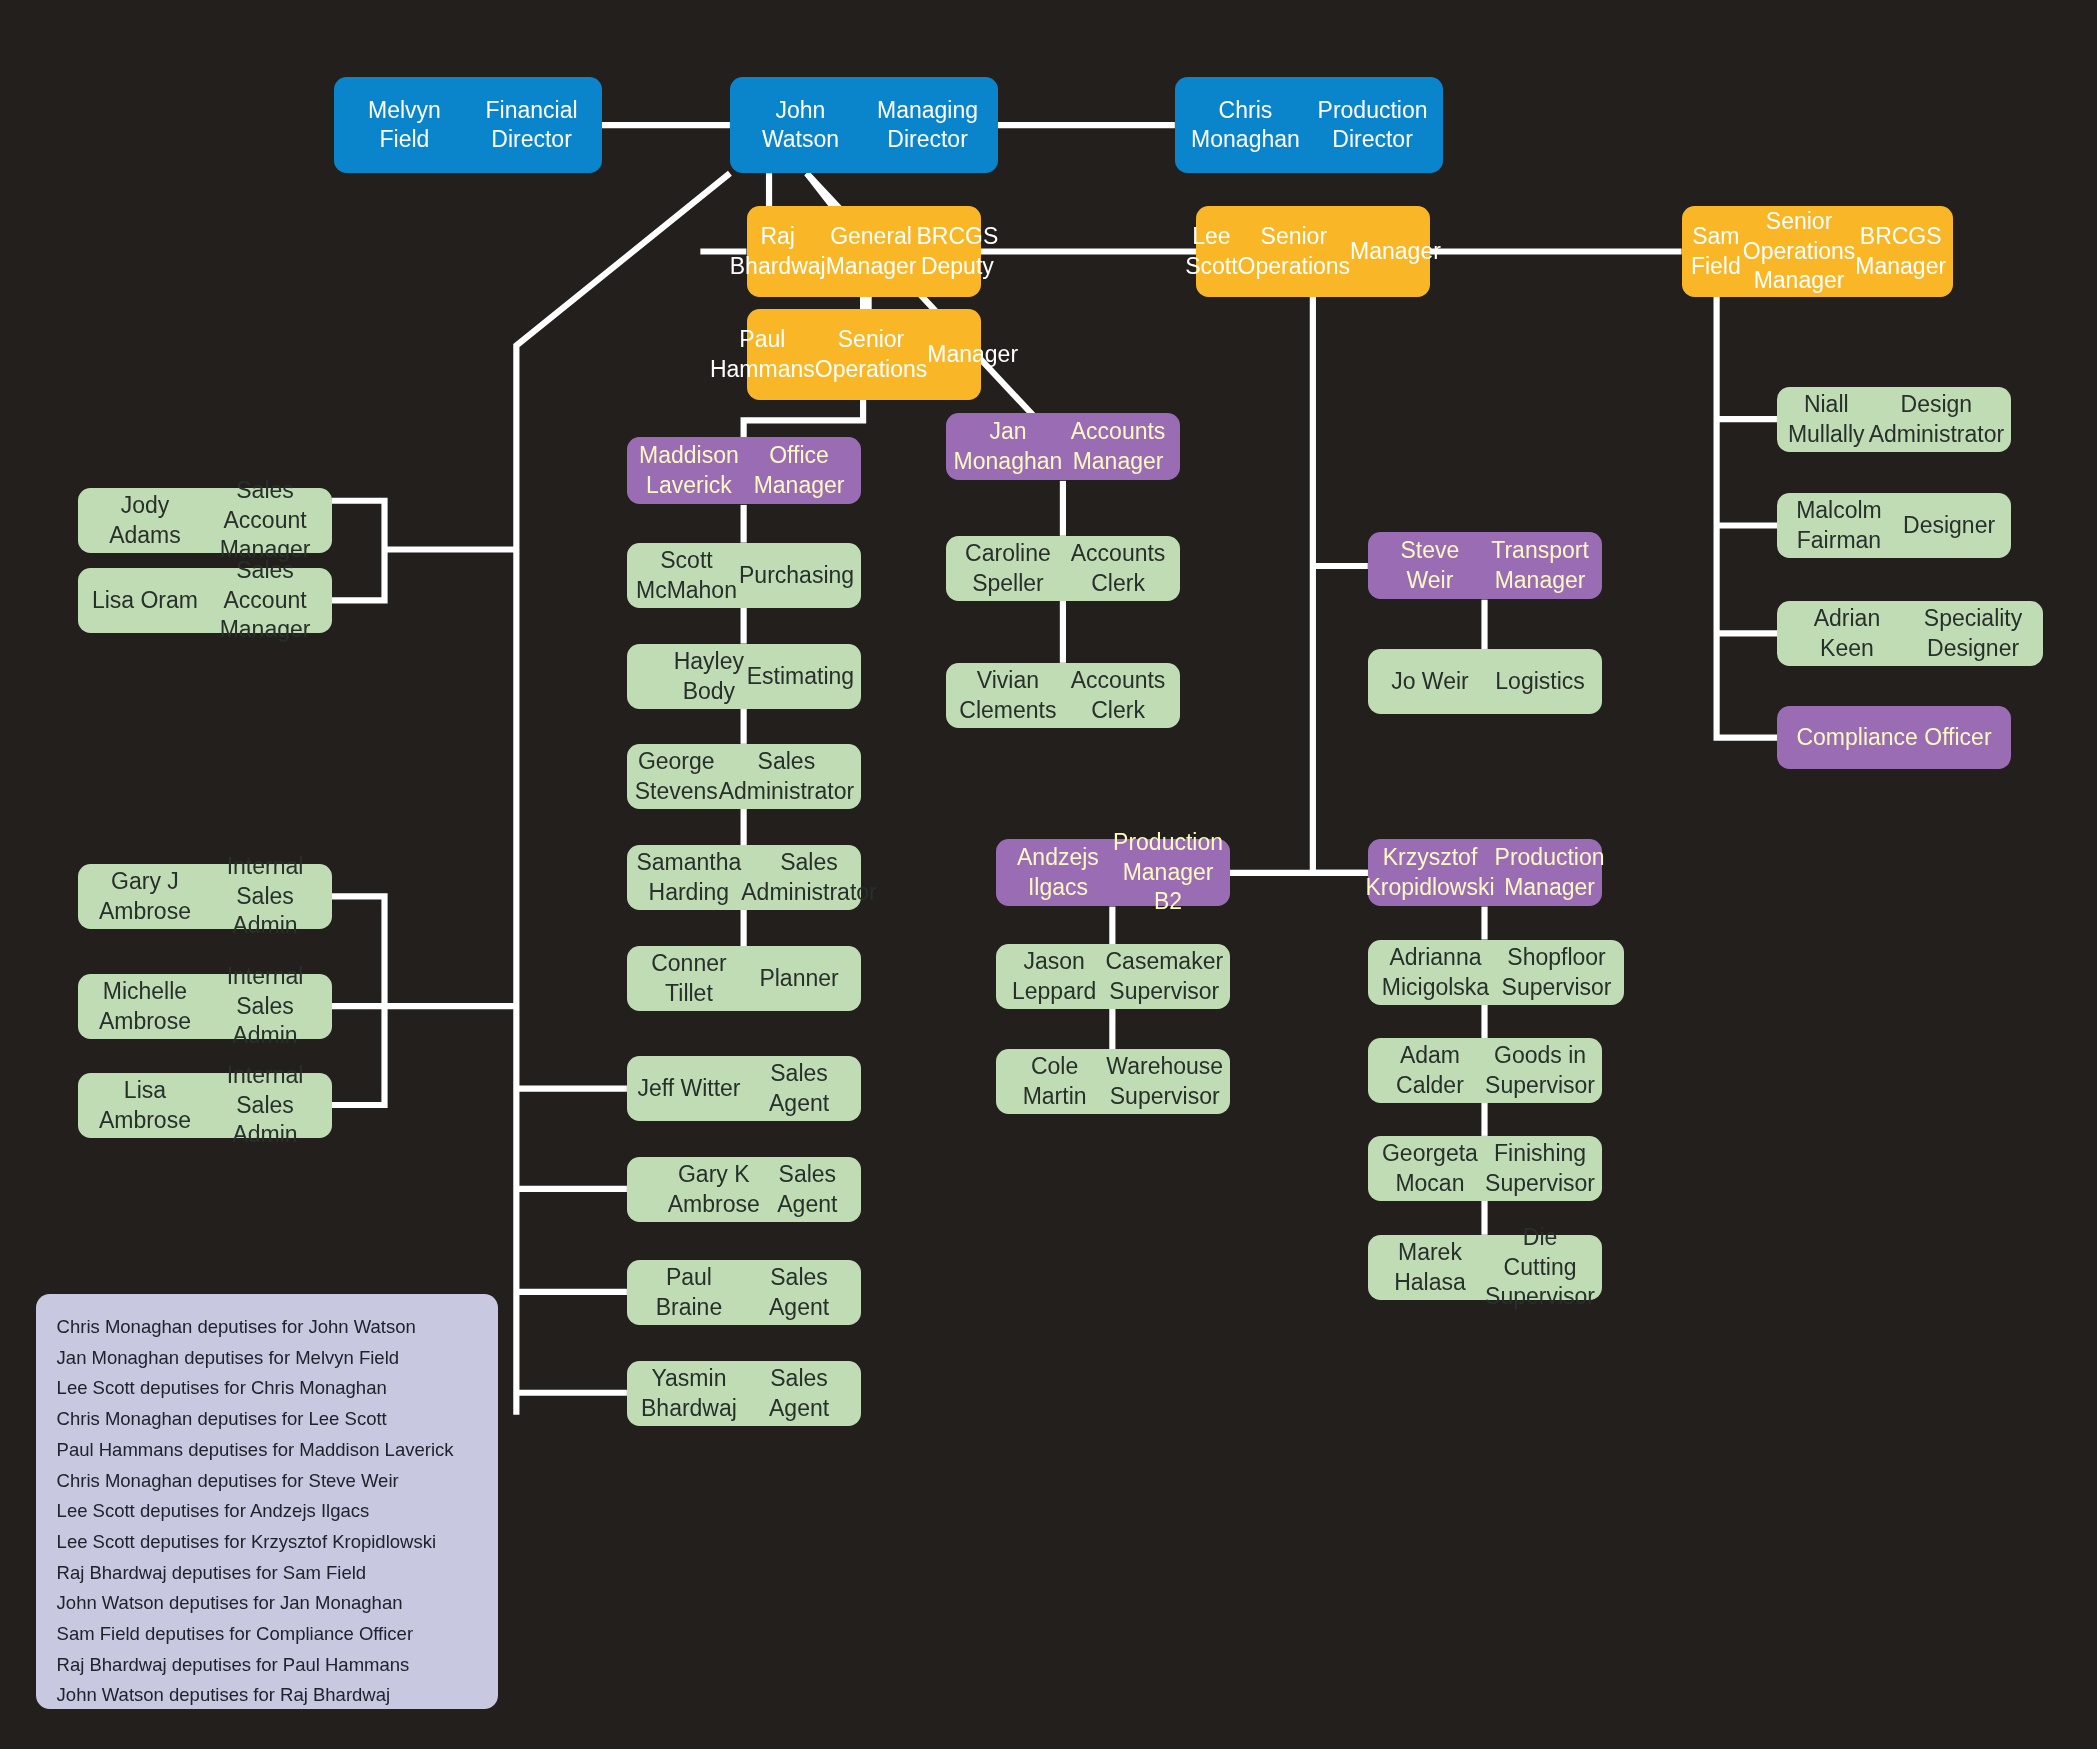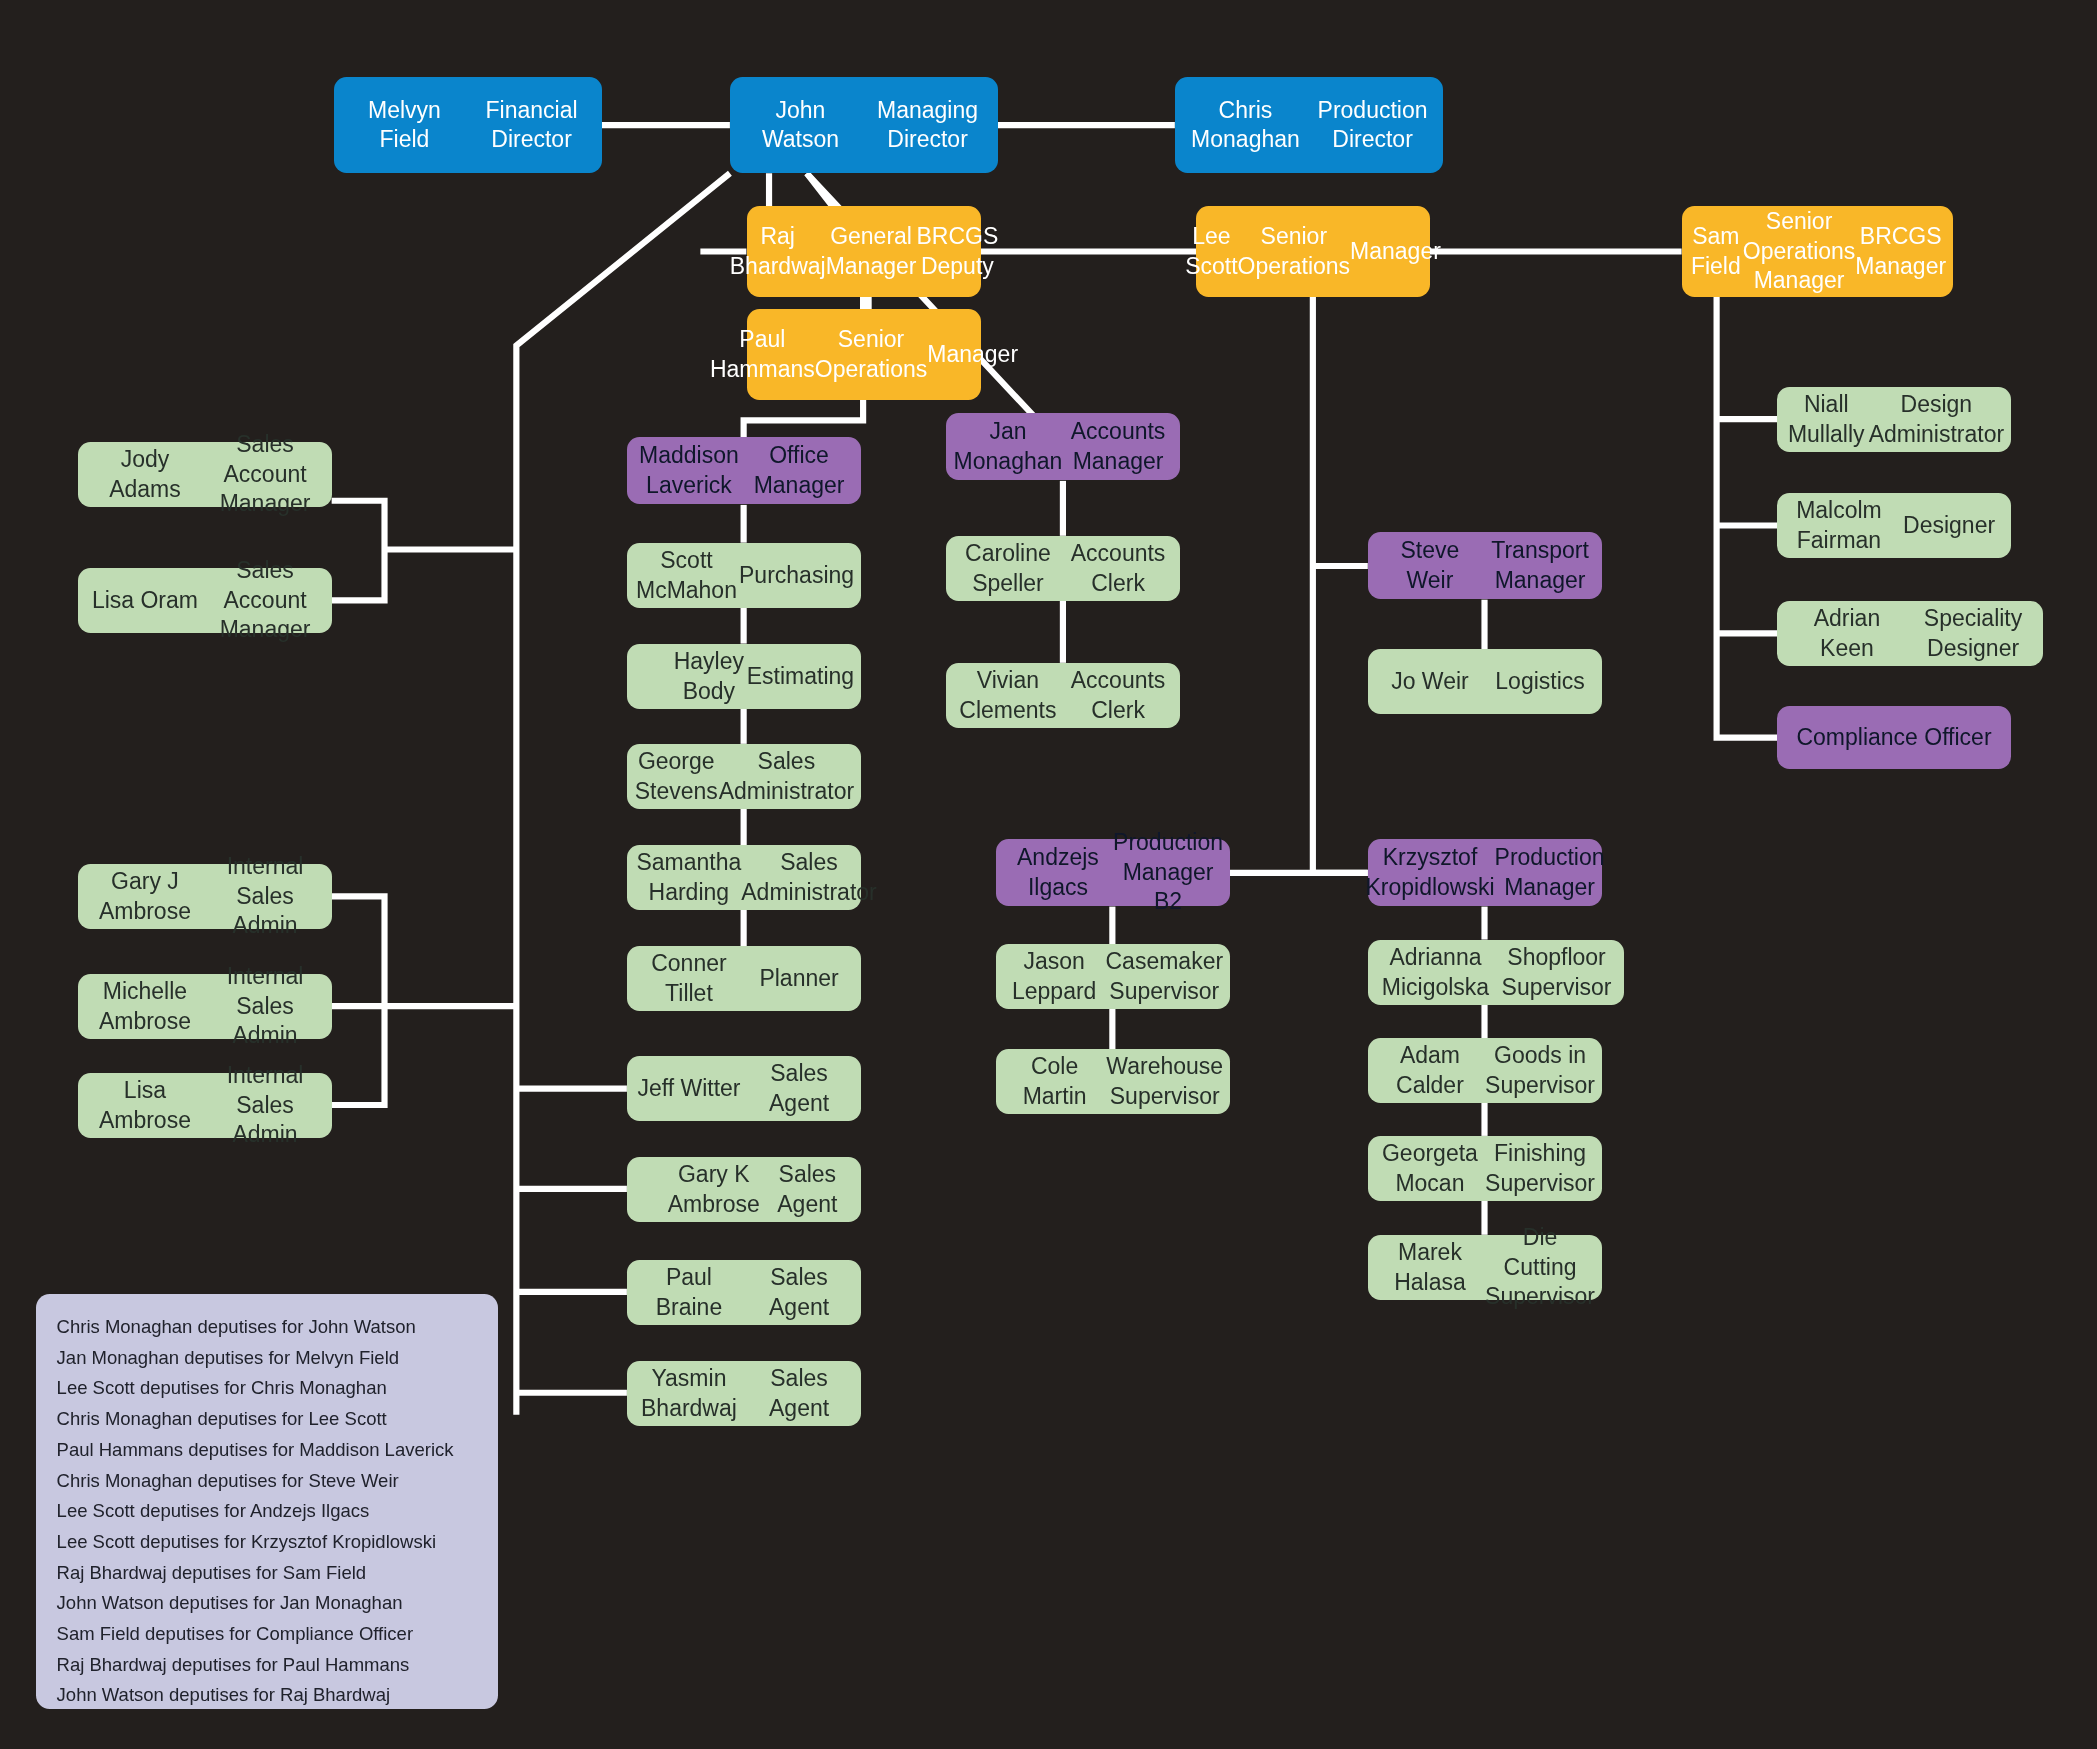--- a/index.html
+++ b/index.html
@@ -31,21 +31,21 @@
     align-items: center;
     justify-content: center;
     text-align: center;
     line-height: 1.28;
     padding: 4.1px 6.9px;
     z-index: 5;
   }
   .node .line { display: block; width: 100%; }
   .lvl-blue   { background: #0a85cc; color: #ffffff; font-size: 23px; }
   .lvl-amber  { background: #f9b728; color: #ffffff; font-size: 23px; }
-  .lvl-purple { background: #9a6cb4; color: #0f172a; font-size: 23px; }
+  .lvl-purple { background: #9a6cb4; color: #fef9c3; font-size: 23px; }
   .lvl-green  { background: #c0dcb4; color: #27302a; font-size: 23px; }
 
   #legend {
     position: absolute;
     left: 36px;
     top: 1294px;
     width: 462px;
     height: 415px;
     background: #c8c8e0;
     border-radius: 13.7px;
@@ -160,21 +160,21 @@
         <span class="line">Andzejs Ilgacs</span>
         <span class="line">Production Manager B2</span>
       </div>
       <div class="node lvl-purple" style="left: 1368px; top: 839px; width: 234px; height: 67px;">
         <span class="line">Krzysztof Kropidlowski</span>
         <span class="line">Production Manager</span>
       </div>
       <div class="node lvl-purple" style="left: 1777px; top: 706px; width: 234px; height: 63px;">
         <span class="line">Compliance Officer</span>
       </div>
-      <div class="node lvl-green" style="left: 78px; top: 442px; width: 254px; height: 65px;">
+      <div class="node lvl-green" style="left: 78px; top: 488px; width: 254px; height: 65px;">
         <span class="line">Jody Adams</span>
         <span class="line">Sales Account Manager</span>
       </div>
       <div class="node lvl-green" style="left: 78px; top: 568px; width: 254px; height: 65px;">
         <span class="line">Lisa Oram</span>
         <span class="line">Sales Account Manager</span>
       </div>
       <div class="node lvl-green" style="left: 78px; top: 864px; width: 254px; height: 65px;">
         <span class="line">Gary J Ambrose</span>
         <span class="line">Internal Sales Admin</span>

